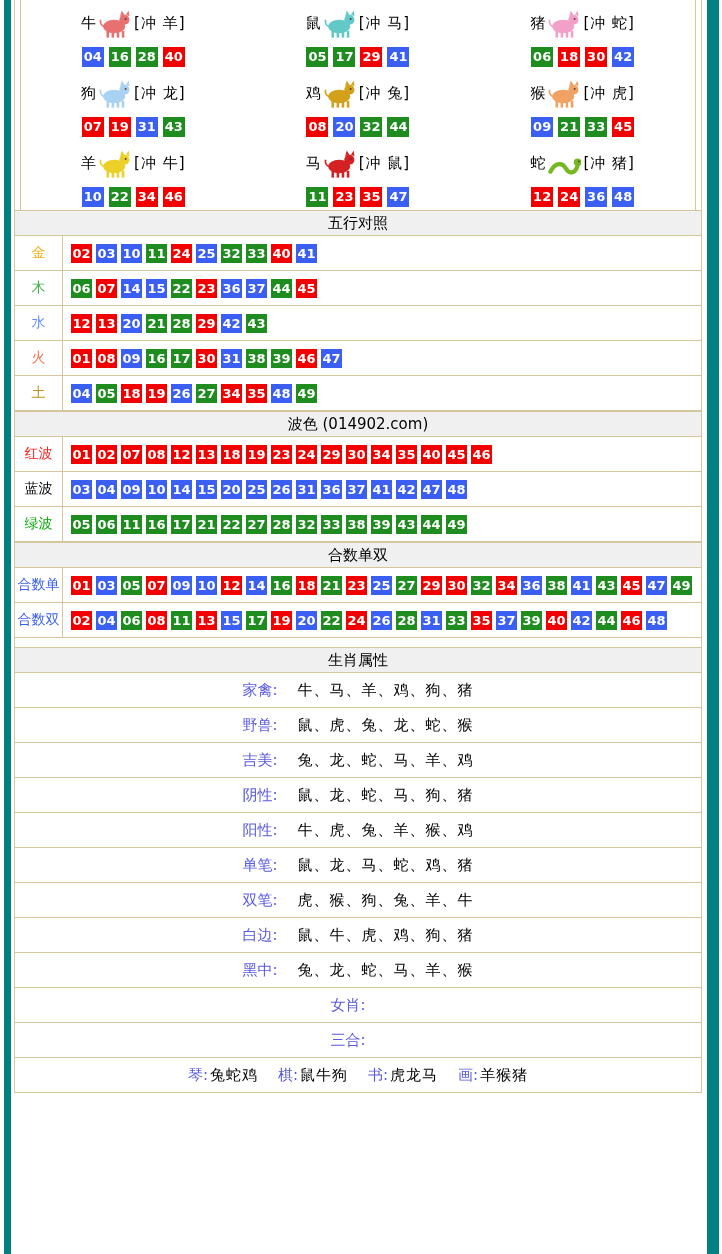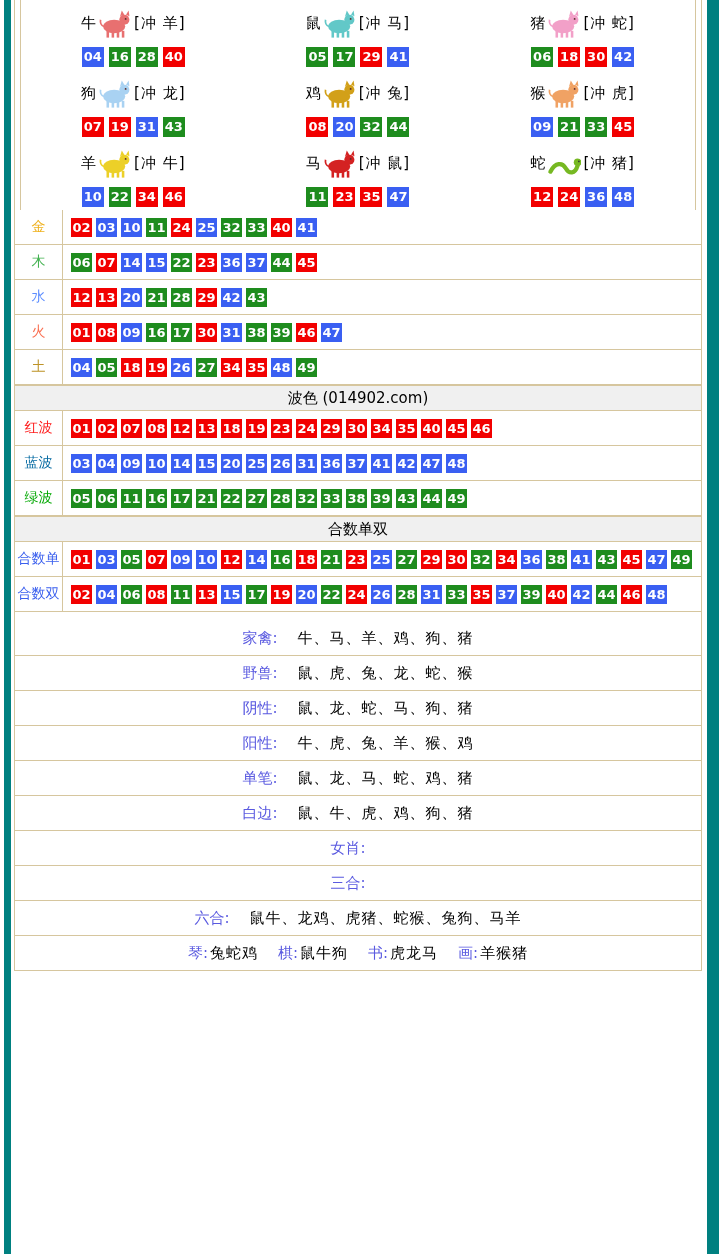--- a/index.html
+++ b/index.html
@@ -310,20 +310,23 @@
         </div>
         <div class="z-nums">
           <span class="ball" style="background: rgb(242, 0, 0);">12</span>
           <span class="ball" style="background: rgb(242, 0, 0);">24</span>
           <span class="ball" style="background: rgb(58, 95, 242);">36</span>
           <span class="ball" style="background: rgb(58, 95, 242);">48</span>
         </div>
       </div>
     </div>
 
+  <div class="section-header">
+    <span>五行对照</span>
+  </div>
   <div id="five-element-rows">
       <div class="data-row">
         <div class="row-label" style="color: rgb(239, 177, 29);">金</div>
         <div class="row-balls">
           <span class="ball" style="background: rgb(242, 0, 0);">02</span>
           <span class="ball" style="background: rgb(58, 95, 242);">03</span>
           <span class="ball" style="background: rgb(58, 95, 242);">10</span>
           <span class="ball" style="background: rgb(30, 140, 30);">11</span>
           <span class="ball" style="background: rgb(242, 0, 0);">24</span>
           <span class="ball" style="background: rgb(58, 95, 242);">25</span>
@@ -414,21 +417,21 @@
           <span class="ball" style="background: rgb(242, 0, 0);">29</span>
           <span class="ball" style="background: rgb(242, 0, 0);">30</span>
           <span class="ball" style="background: rgb(242, 0, 0);">34</span>
           <span class="ball" style="background: rgb(242, 0, 0);">35</span>
           <span class="ball" style="background: rgb(242, 0, 0);">40</span>
           <span class="ball" style="background: rgb(242, 0, 0);">45</span>
           <span class="ball" style="background: rgb(242, 0, 0);">46</span>
         </div>
       </div>
       <div class="data-row">
-        <div class="row-label" style="color: #0369a1;">蓝波</div>
+        <div class="row-label" style="color: #000000;">蓝波</div>
         <div class="row-balls">
           <span class="ball" style="background: rgb(58, 95, 242);">03</span>
           <span class="ball" style="background: rgb(58, 95, 242);">04</span>
           <span class="ball" style="background: rgb(58, 95, 242);">09</span>
           <span class="ball" style="background: rgb(58, 95, 242);">10</span>
           <span class="ball" style="background: rgb(58, 95, 242);">14</span>
           <span class="ball" style="background: rgb(58, 95, 242);">15</span>
           <span class="ball" style="background: rgb(58, 95, 242);">20</span>
           <span class="ball" style="background: rgb(58, 95, 242);">25</span>
           <span class="ball" style="background: rgb(58, 95, 242);">26</span>
@@ -524,54 +527,65 @@
           <span class="ball" style="background: rgb(58, 95, 242);">42</span>
           <span class="ball" style="background: rgb(30, 140, 30);">44</span>
           <span class="ball" style="background: rgb(242, 0, 0);">46</span>
           <span class="ball" style="background: rgb(58, 95, 242);">48</span>
         </div>
       </div>
     </div>
 
   <div class="spacer"></div>
 
+  <div class="section-header">
+    <span>生肖属性</span>
+  </div>
   <div id="attr-rows">
       <div class="attr-row">
         <span class="attr-label">家禽:</span>
         <span class="attr-text">牛、马、羊、鸡、狗、猪</span>
       </div>
       <div class="attr-row">
         <span class="attr-label">野兽:</span>
         <span class="attr-text">鼠、虎、兔、龙、蛇、猴</span>
       </div>
       <div class="attr-row">
+        <span class="attr-label">吉美:</span>
+        <span class="attr-text">兔、龙、蛇、马、羊、鸡</span>
+      </div>
+      <div class="attr-row">
         <span class="attr-label">阴性:</span>
         <span class="attr-text">鼠、龙、蛇、马、狗、猪</span>
       </div>
       <div class="attr-row">
         <span class="attr-label">阳性:</span>
         <span class="attr-text">牛、虎、兔、羊、猴、鸡</span>
       </div>
       <div class="attr-row">
         <span class="attr-label">单笔:</span>
         <span class="attr-text">鼠、龙、马、蛇、鸡、猪</span>
       </div>
       <div class="attr-row">
+        <span class="attr-label">双笔:</span>
+        <span class="attr-text">虎、猴、狗、兔、羊、牛</span>
+      </div>
+      <div class="attr-row">
         <span class="attr-label">白边:</span>
         <span class="attr-text">鼠、牛、虎、鸡、狗、猪</span>
       </div>
       <div class="attr-row">
+        <span class="attr-label">黑中:</span>
+        <span class="attr-text">兔、龙、蛇、马、羊、猴</span>
+      </div>
+      <div class="attr-row">
         <span class="attr-label">女肖:</span>
       </div>
       <div class="attr-row">
         <span class="attr-label">三合:</span>
-      </div>
-      <div class="attr-row">
-        <span class="attr-label">六合:</span>
-        <span class="attr-text">鼠牛、龙鸡、虎猪、蛇猴、兔狗、马羊</span>
       </div>
       <div class="attr-row">
         <span class="attr-pair">
           <span class="attr-label">琴:</span>
           <span class="attr-text">兔蛇鸡</span>
         </span>
         <span class="attr-pair">
           <span class="attr-label">棋:</span>
           <span class="attr-text">鼠牛狗</span>
         </span>

